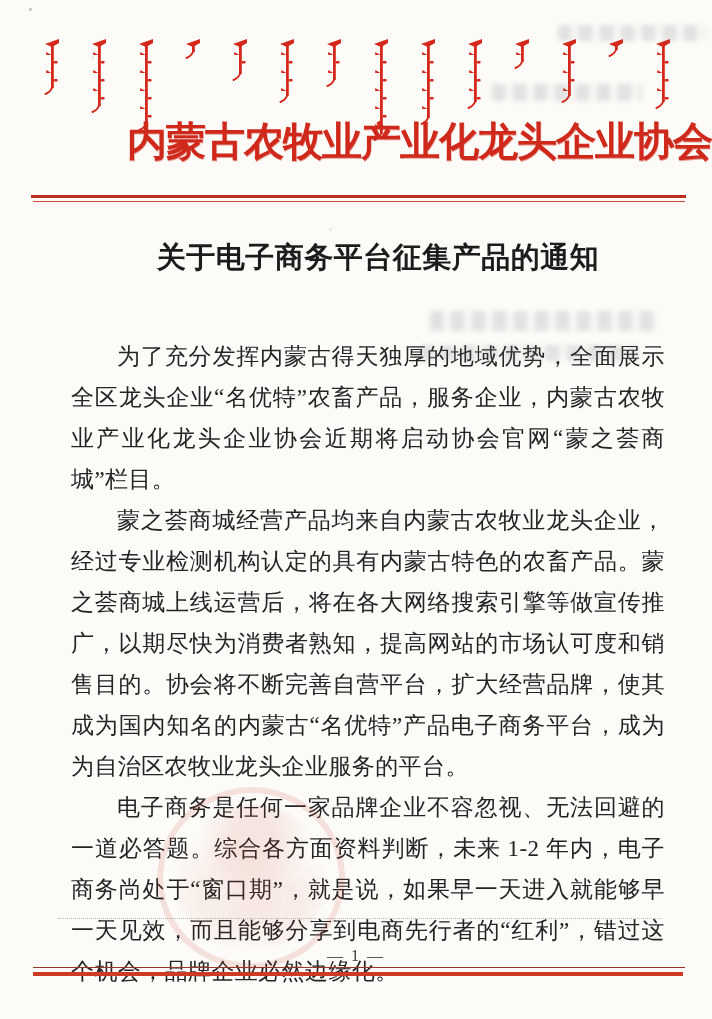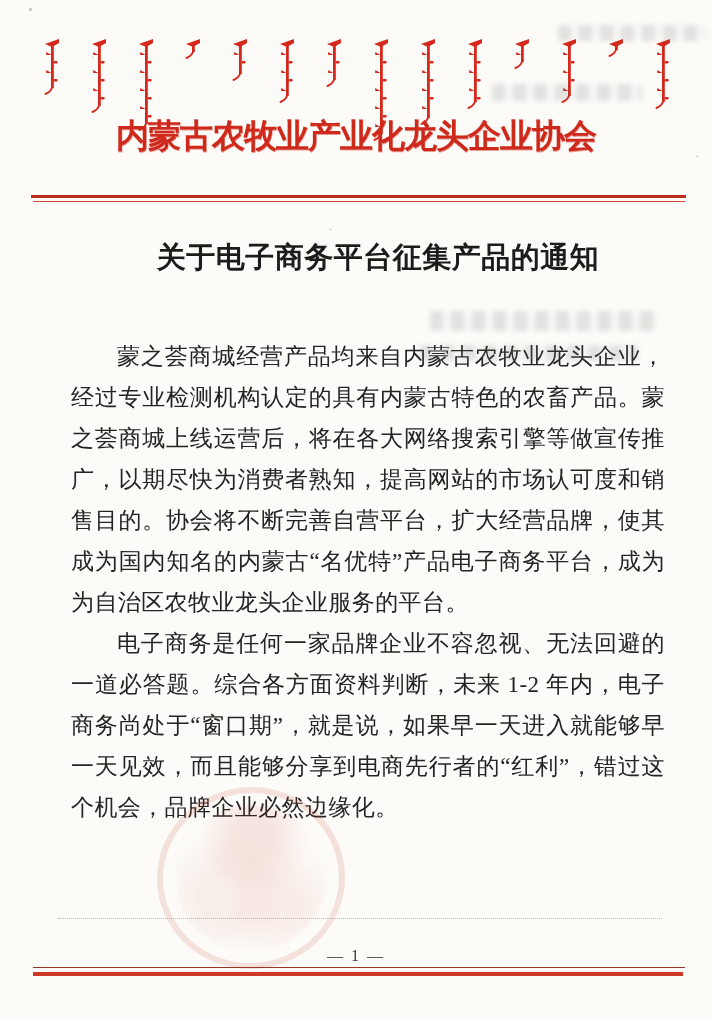--- a/index.html
+++ b/index.html
@@ -16,22 +16,22 @@
     color:#262626;
   }
   
   .mongolian-band{
     position:absolute;left:44px;right:40px;top:37px;
     display:flex;justify-content:space-between;align-items:flex-start;
   }
   .mongolian-band svg{display:block;}
   .org-title{
     position:absolute;left:0;right:0;top:114px;
-    margin:0;text-align:center;
-    font-size:33px;font-weight:700;letter-spacing:-1px;
+    margin:0;text-align:right;
+    font-size:40px;font-weight:700;letter-spacing:-1px;
     color:#cf291b;
     text-shadow:0.5px 0.5px 0 rgba(207,41,27,0.45);
     white-space:nowrap;
   }
   .rule-thick-top{
     position:absolute;left:31px;width:655px;top:195px;height:0;
     border-top:3px solid #bd2d1e;
   }
   .rule-thin-top{
     position:absolute;left:33px;width:652px;top:201px;height:0;
@@ -249,20 +249,21 @@
     </div>
 
   <h1 class="org-title">内蒙古农牧业产业化龙头企业协会</h1>
 
   <div class="rule-thick-top"></div>
   <div class="rule-thin-top"></div>
 
   <h2 class="doc-title">关于电子商务平台征集产品的通知</h2>
 
   <div class="body-text">
+    <p class="para">为了充分发挥内蒙古得天独厚的地域优势，全面展示全区龙头企业“名优特”农畜产品，服务企业，内蒙古农牧业产业化龙头企业协会近期将启动协会官网“蒙之荟商城”栏目。</p>
     <p class="para">蒙之荟商城经营产品均来自内蒙古农牧业龙头企业，经过专业检测机构认定的具有内蒙古特色的农畜产品。蒙之荟商城上线运营后，将在各大网络搜索引擎等做宣传推广，以期尽快为消费者熟知，提高网站的市场认可度和销售目的。协会将不断完善自营平台，扩大经营品牌，使其成为国内知名的内蒙古“名优特”产品电子商务平台，成为为自治区农牧业龙头企业服务的平台。</p>
     <p class="para">电子商务是任何一家品牌企业不容忽视、无法回避的一道必答题。综合各方面资料判断，未来 1-2 年内，电子商务尚处于“窗口期”，就是说，如果早一天进入就能够早一天见效，而且能够分享到电商先行者的“红利”，错过这个机会，品牌企业必然边缘化。</p>
   </div>
 
   <div class="smudge s1"></div>
   <div class="smudge s2"></div>
   <div class="smudge s3"></div>
   <div class="smudge s4"></div>
   <div class="seal-ring"></div>
   <div class="fold-line"></div>

